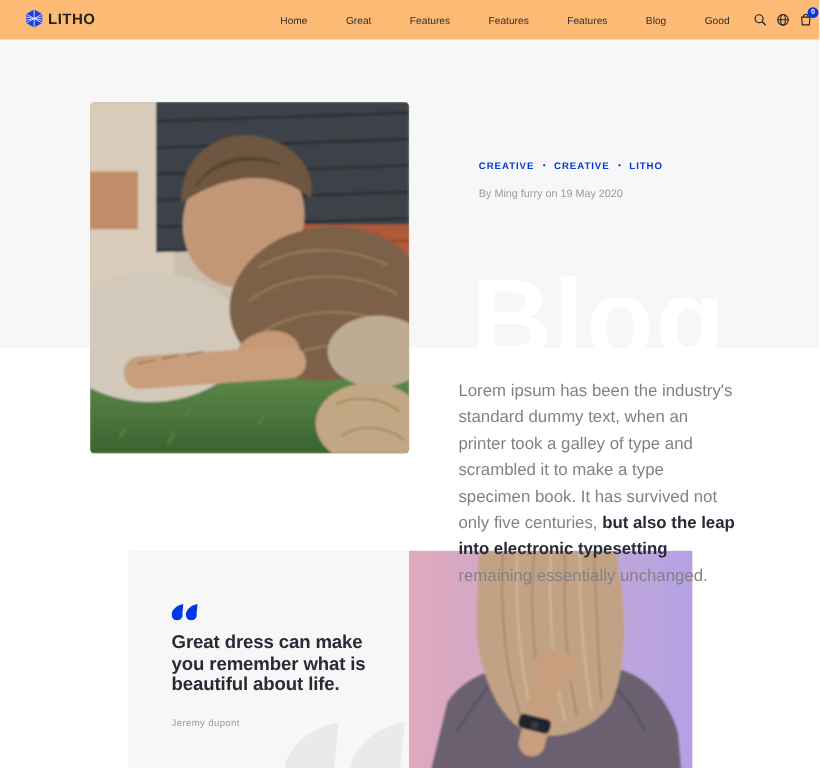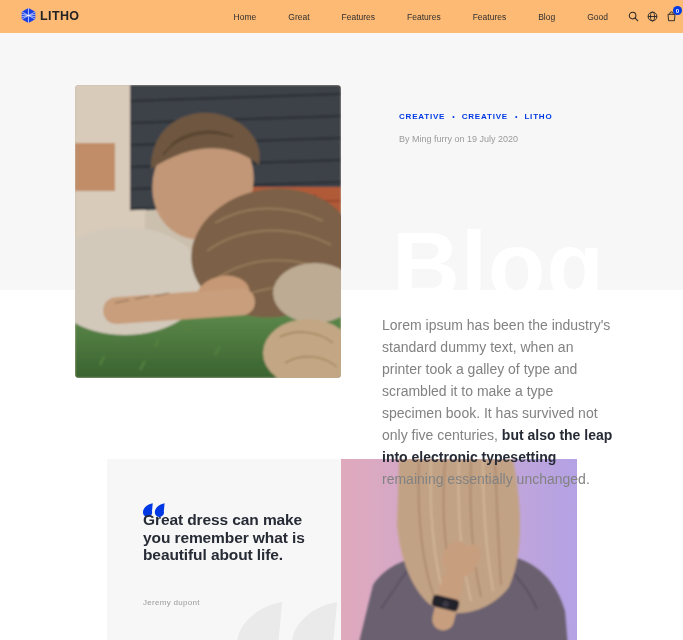--- a/index.html
+++ b/index.html
@@ -19,34 +19,34 @@
 
   
   .hero { position:absolute; top:33px; left:0; width:683px; height:257px; background:#f7f7f7; overflow:hidden; z-index:1; }
   .hero-watermark { position:absolute; left:392px; top:186px; font-size:94px; line-height:1; font-weight:700; color:#ffffff; letter-spacing:1px; white-space:nowrap; }
 
   
   .featured-photo { position:absolute; left:75px; top:85px; width:266px; height:293px; border-radius:4px; overflow:hidden; z-index:5; background:#cbbfae; }
   .featured-photo svg { display:block; }
 
   .hero-content { position:absolute; left:399px; top:112px; width:232px; z-index:6; }
-  .categories { display:flex; align-items:center; gap:7px; margin-bottom:13px; }
+  .categories { display:flex; align-items:center; gap:7px; margin-bottom:13px;margin-top:22px; }
   .cat-link { font-size:8px; font-weight:700; letter-spacing:.8px; color:#0038e3; text-decoration:none; cursor:pointer; }
   .cat-dot { font-size:7px; color:#0038e3; }
   .post-title { font-size:22.5px; line-height:23.5px; font-weight:600; color:#262b35; letter-spacing:-.2px; }
   .byline { margin-top:12px; font-size:9px; color:#9b9b9b; }
 
   .post-excerpt { position:absolute; left:382px; top:314px; width:233px; font-size:14px; line-height:22px; color:#828282; z-index:6; }
   .post-excerpt strong { color:#262b35; font-weight:700; }
 
   
   .quote-card { position:absolute; left:107px; top:459px; width:470px; height:200px; display:flex; z-index:5; }
   .quote-panel { position:relative; width:234px; height:200px; background:#f7f7f7; overflow:hidden; }
   .quote-mark { position:absolute; left:36px; top:44px; width:22px; height:14px; }
-  .quote-text { position:absolute; left:36px; top:52px; width:172px; font-size:15.5px; line-height:17.5px; font-weight:600; color:#262b35; letter-spacing:-.1px; }
+  .quote-text { position:absolute; left:36px; top:68px; width:172px; font-size:15.5px; line-height:17.5px; font-weight:600; color:#262b35; letter-spacing:-.1px; }
   .quote-author { position:absolute; left:36px; top:139px; font-size:8px; color:#9a9a9a; letter-spacing:.3px; }
   .quote-watermark { position:absolute; right:2px; top:143px; width:102px; height:63px; }
   .quote-photo { position:relative; width:236px; height:200px; overflow:hidden; background:#c9a8c8; }
   .quote-photo svg { display:block; }
 </style>
 </head>
 <body>
 
 <div id="page">
 
@@ -132,21 +132,21 @@
   </div>
 
   <div class="hero-content">
     <div class="categories">
       <a class="cat-link">CREATIVE</a>
       <span class="cat-dot">•</span>
       <a class="cat-link">CREATIVE</a>
       <span class="cat-dot">•</span>
       <a class="cat-link">LITHO</a>
     </div>
-    <div class="byline">By Ming furry on 19 July 2020</div>
+    <div class="byline">By Ming furry on 19 May 2020</div>
   </div>
 
   <p class="post-excerpt"><span>Lorem ipsum has been the industry's standard dummy text, when an printer took a galley of type and scrambled it to make a type specimen book. It has survived not only five centuries, </span><strong>but also the leap into electronic typesetting</strong><span> remaining essentially unchanged.</span></p>
 
   <div class="quote-card">
     <div class="quote-panel">
       <svg class="quote-mark" viewBox="0 0 26 16">
         <path d="M11.5 0 C4.5 1.2 0 6.2 0 10.6 A5.4 5.4 0 1 0 10.6 9.4 C10.9 7 11.2 3.5 11.5 0 Z" fill="#0038e3"></path>
         <path d="M25.5 0 C18.5 1.2 14 6.2 14 10.6 A5.4 5.4 0 1 0 24.6 9.4 C24.9 7 25.2 3.5 25.5 0 Z" fill="#0038e3"></path>
       </svg>

